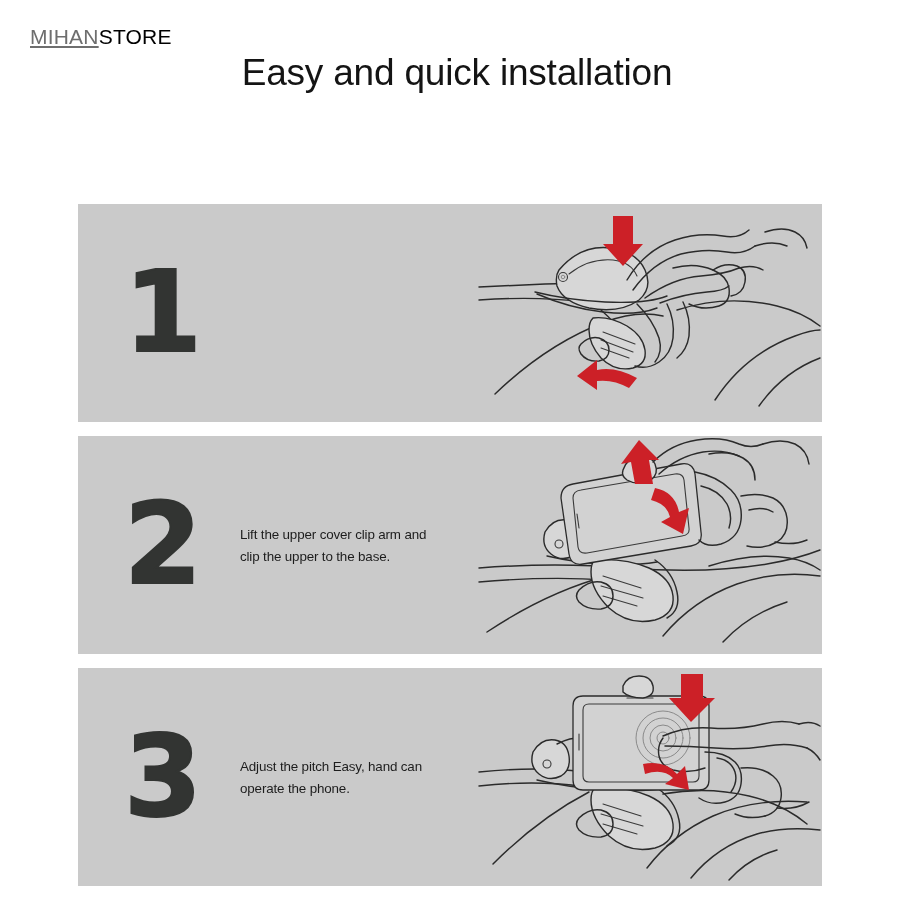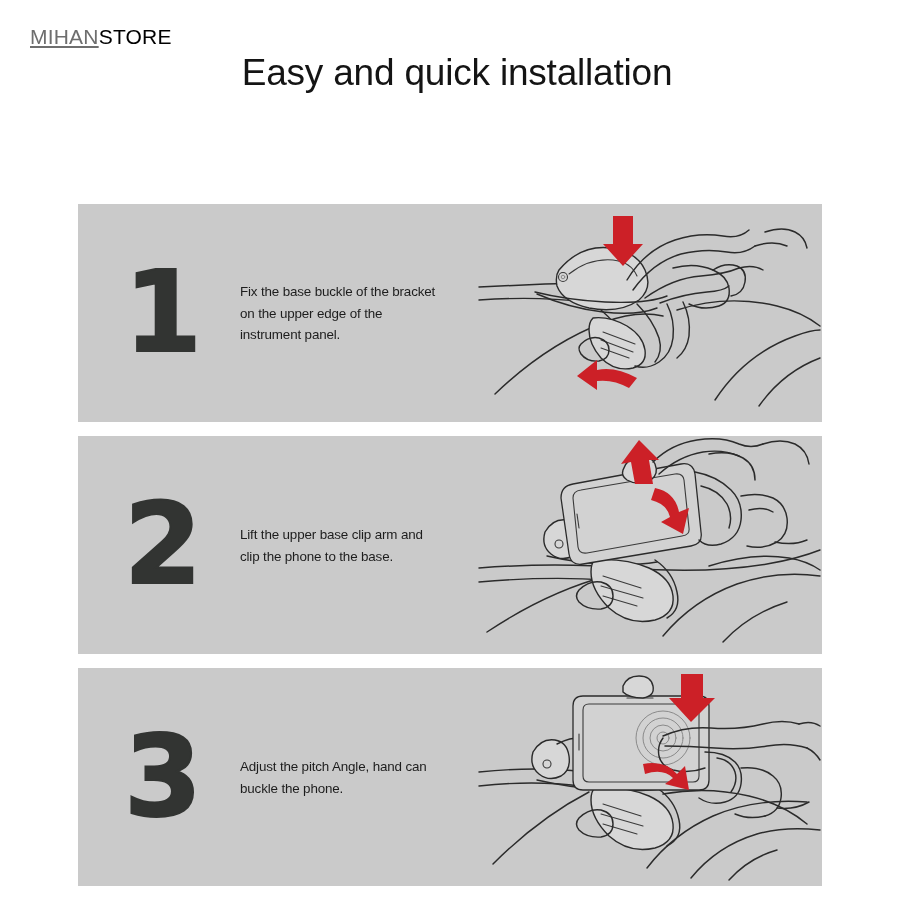--- a/index.html
+++ b/index.html
@@ -110,21 +110,20 @@
 <div class="logo">
   <span class="mihan">MIHAN</span><span class="store">STORE</span>
 </div>
 
 <div class="page-title">Easy and quick installation</div>
 
 <div class="steps">
 
   <div class="step-panel">
     <div class="step-number">1</div>
-    <div class="step-text">Fix the base buckle of the bracket on the upper edge of the instrument panel.</div>
     <div class="step-art">
       <svg viewBox="0 0 345 218" xmlns="http://www.w3.org/2000/svg">
 
         <path class="ln" d="M2 83 L68 80 Q112 78 150 92"></path>
         <path class="ln" d="M2 96 Q60 92 108 98"></path>
         <path class="ln" d="M18 190 Q70 140 128 118 Q160 106 186 112"></path>
         <path class="ln" d="M200 106 Q250 90 300 102 Q325 108 343 122"></path>
         <path class="ln" d="M238 196 Q268 150 318 132 Q334 126 343 126"></path>
         <path class="ln" d="M282 202 Q306 168 343 154"></path>
 
@@ -160,21 +159,21 @@
 
         <g class="arrow">
           <path d="M160 174 Q138 162 120 166 L120 156 L100 172 L120 186 L120 177 Q136 175 152 184 Z"></path>
         </g>
       </svg>
     </div>
   </div>
 
   <div class="step-panel">
     <div class="step-number">2</div>
-    <div class="step-text">Lift the upper base clip arm and clip the phone to the base.</div>
+    <div class="step-text">Lift the upper cover clip arm and clip the upper to the base.</div>
     <div class="step-art">
       <svg viewBox="0 0 345 218" xmlns="http://www.w3.org/2000/svg">
 
         <path class="ln" d="M2 132 Q80 126 150 132 Q230 138 290 128 Q320 123 343 114"></path>
         <path class="ln" d="M2 146 Q70 140 130 144"></path>
         <path class="ln" d="M10 196 Q70 156 130 140"></path>
         <path class="ln" d="M232 130 Q276 116 312 122 Q330 125 343 134"></path>
         <path class="ln" d="M186 200 Q216 164 260 148 Q300 134 343 140"></path>
         <path class="ln" d="M246 206 Q272 178 310 166"></path>
 
@@ -213,21 +212,21 @@
 
         <g class="arrow">
           <path d="M178 52 Q198 56 202 76 L212 72 L206 98 L184 86 L193 81 Q190 68 174 64 Z"></path>
         </g>
       </svg>
     </div>
   </div>
 
   <div class="step-panel">
     <div class="step-number">3</div>
-    <div class="step-text">Adjust the pitch Angle, hand can buckle the phone.</div>
+    <div class="step-text">Adjust the pitch Easy, hand can operate the phone.</div>
     <div class="step-art">
       <svg viewBox="0 0 345 218" xmlns="http://www.w3.org/2000/svg">
 
         <path class="ln" d="M2 104 Q60 98 110 104"></path>
         <path class="ln" d="M2 118 Q56 112 104 118"></path>
         <path class="ln" d="M16 196 Q62 150 112 124"></path>
         <path class="ln" d="M186 126 Q230 118 272 128 Q306 136 330 156"></path>
         <path class="ln" d="M170 200 Q196 166 236 148 Q278 130 330 134"></path>
         <path class="ln" d="M214 210 Q240 178 280 166 Q308 158 343 162"></path>
         <path class="ln" d="M252 212 Q272 190 300 182"></path>

